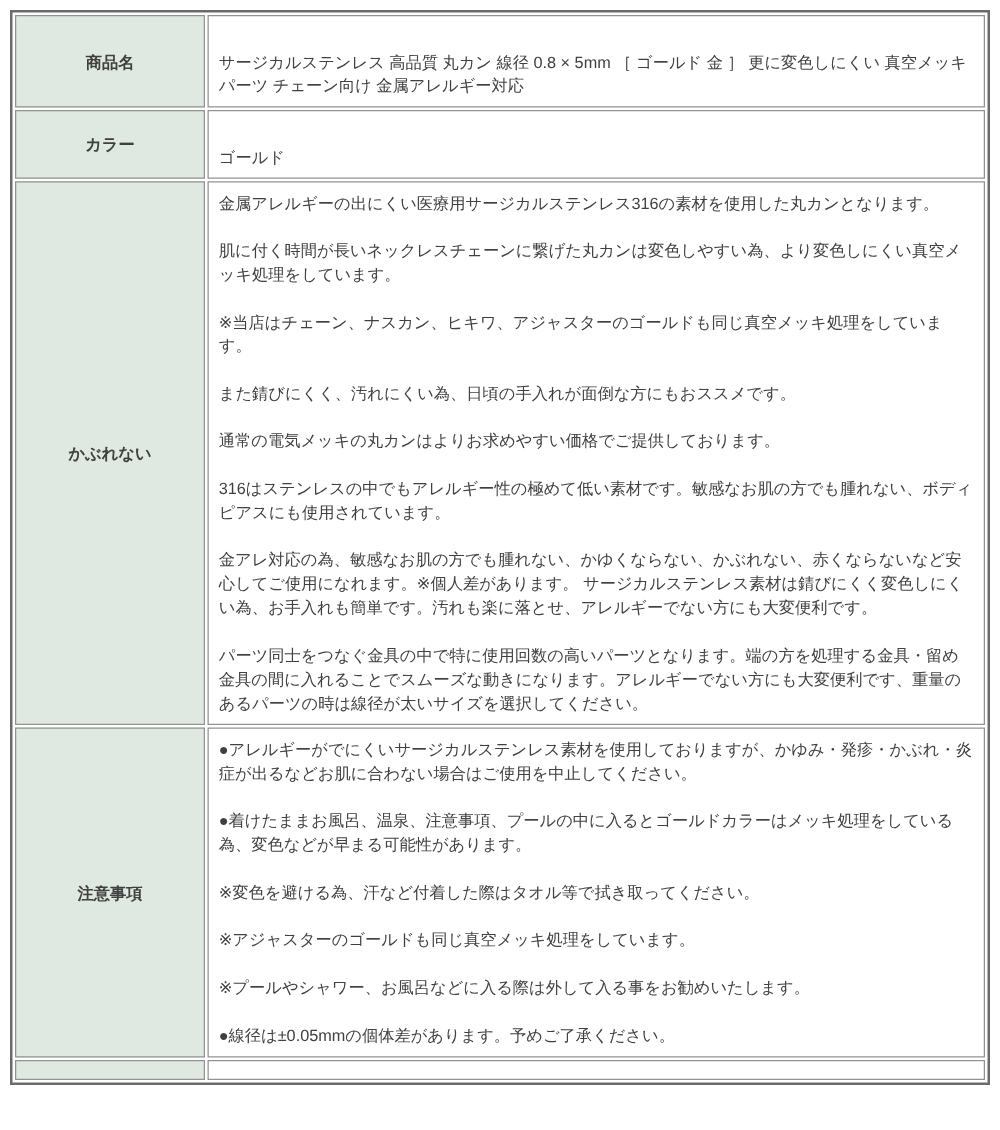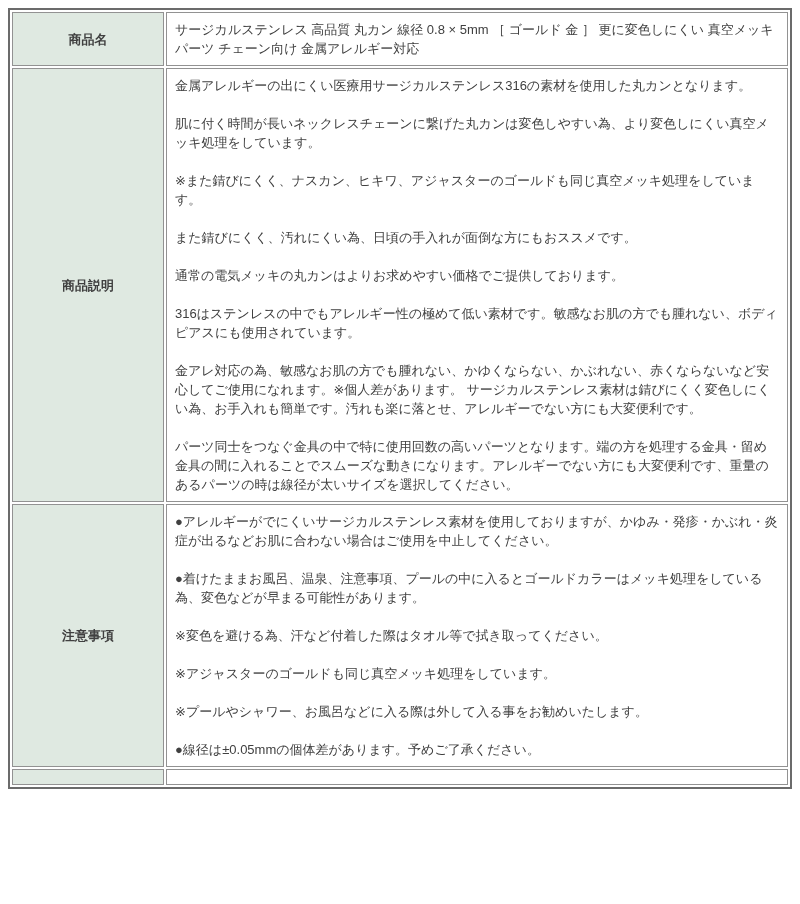--- a/index.html
+++ b/index.html
@@ -48,43 +48,52 @@
     background: var(--cell-bg);
     vertical-align: middle;
     padding: 7px 8px;
   }
   table.spec td p {
     margin: 0 0 19px 0;
     white-space: pre-line;
   }
   table.spec td p:last-child {
     margin-bottom: 0;
+    margin-top: 20px;
   }
 </style>
 </head>
 <body>
 
 <table class="spec">
   <tbody>
     <tr>
       <th>
         <span>商品名</span>
       </th>
       <td>
         <p>サージカルステンレス 高品質 丸カン 線径 0.8 × 5mm ［ ゴールド 金 ］ 更に変色しにくい 真空メッキ パーツ チェーン向け 金属アレルギー対応</p>
       </td>
     </tr>
     <tr>
       <th>
-        <span>商品説明</span>
+        <span>カラー</span>
+      </th>
+      <td>
+        <p>ゴールド</p>
+      </td>
+    </tr>
+    <tr>
+      <th>
+        <span>かぶれない</span>
       </th>
       <td>
         <p>金属アレルギーの出にくい医療用サージカルステンレス316の素材を使用した丸カンとなります。</p>
         <p>肌に付く時間が長いネックレスチェーンに繋げた丸カンは変色しやすい為、より変色しにくい真空メッキ処理をしています。</p>
-        <p>※また錆びにくく、ナスカン、ヒキワ、アジャスターのゴールドも同じ真空メッキ処理をしています。</p>
+        <p>※当店はチェーン、ナスカン、ヒキワ、アジャスターのゴールドも同じ真空メッキ処理をしています。</p>
         <p>また錆びにくく、汚れにくい為、日頃の手入れが面倒な方にもおススメです。</p>
         <p>通常の電気メッキの丸カンはよりお求めやすい価格でご提供しております。</p>
         <p>316はステンレスの中でもアレルギー性の極めて低い素材です。敏感なお肌の方でも腫れない、ボディピアスにも使用されています。</p>
         <p>金アレ対応の為、敏感なお肌の方でも腫れない、かゆくならない、かぶれない、赤くならないなど安心してご使用になれます。※個人差があります。 サージカルステンレス素材は錆びにくく変色しにくい為、お手入れも簡単です。汚れも楽に落とせ、アレルギーでない方にも大変便利です。</p>
         <p>パーツ同士をつなぐ金具の中で特に使用回数の高いパーツとなります。端の方を処理する金具・留め金具の間に入れることでスムーズな動きになります。アレルギーでない方にも大変便利です、重量のあるパーツの時は線径が太いサイズを選択してください。</p>
       </td>
     </tr>
     <tr>
       <th>
         <span>注意事項</span>

